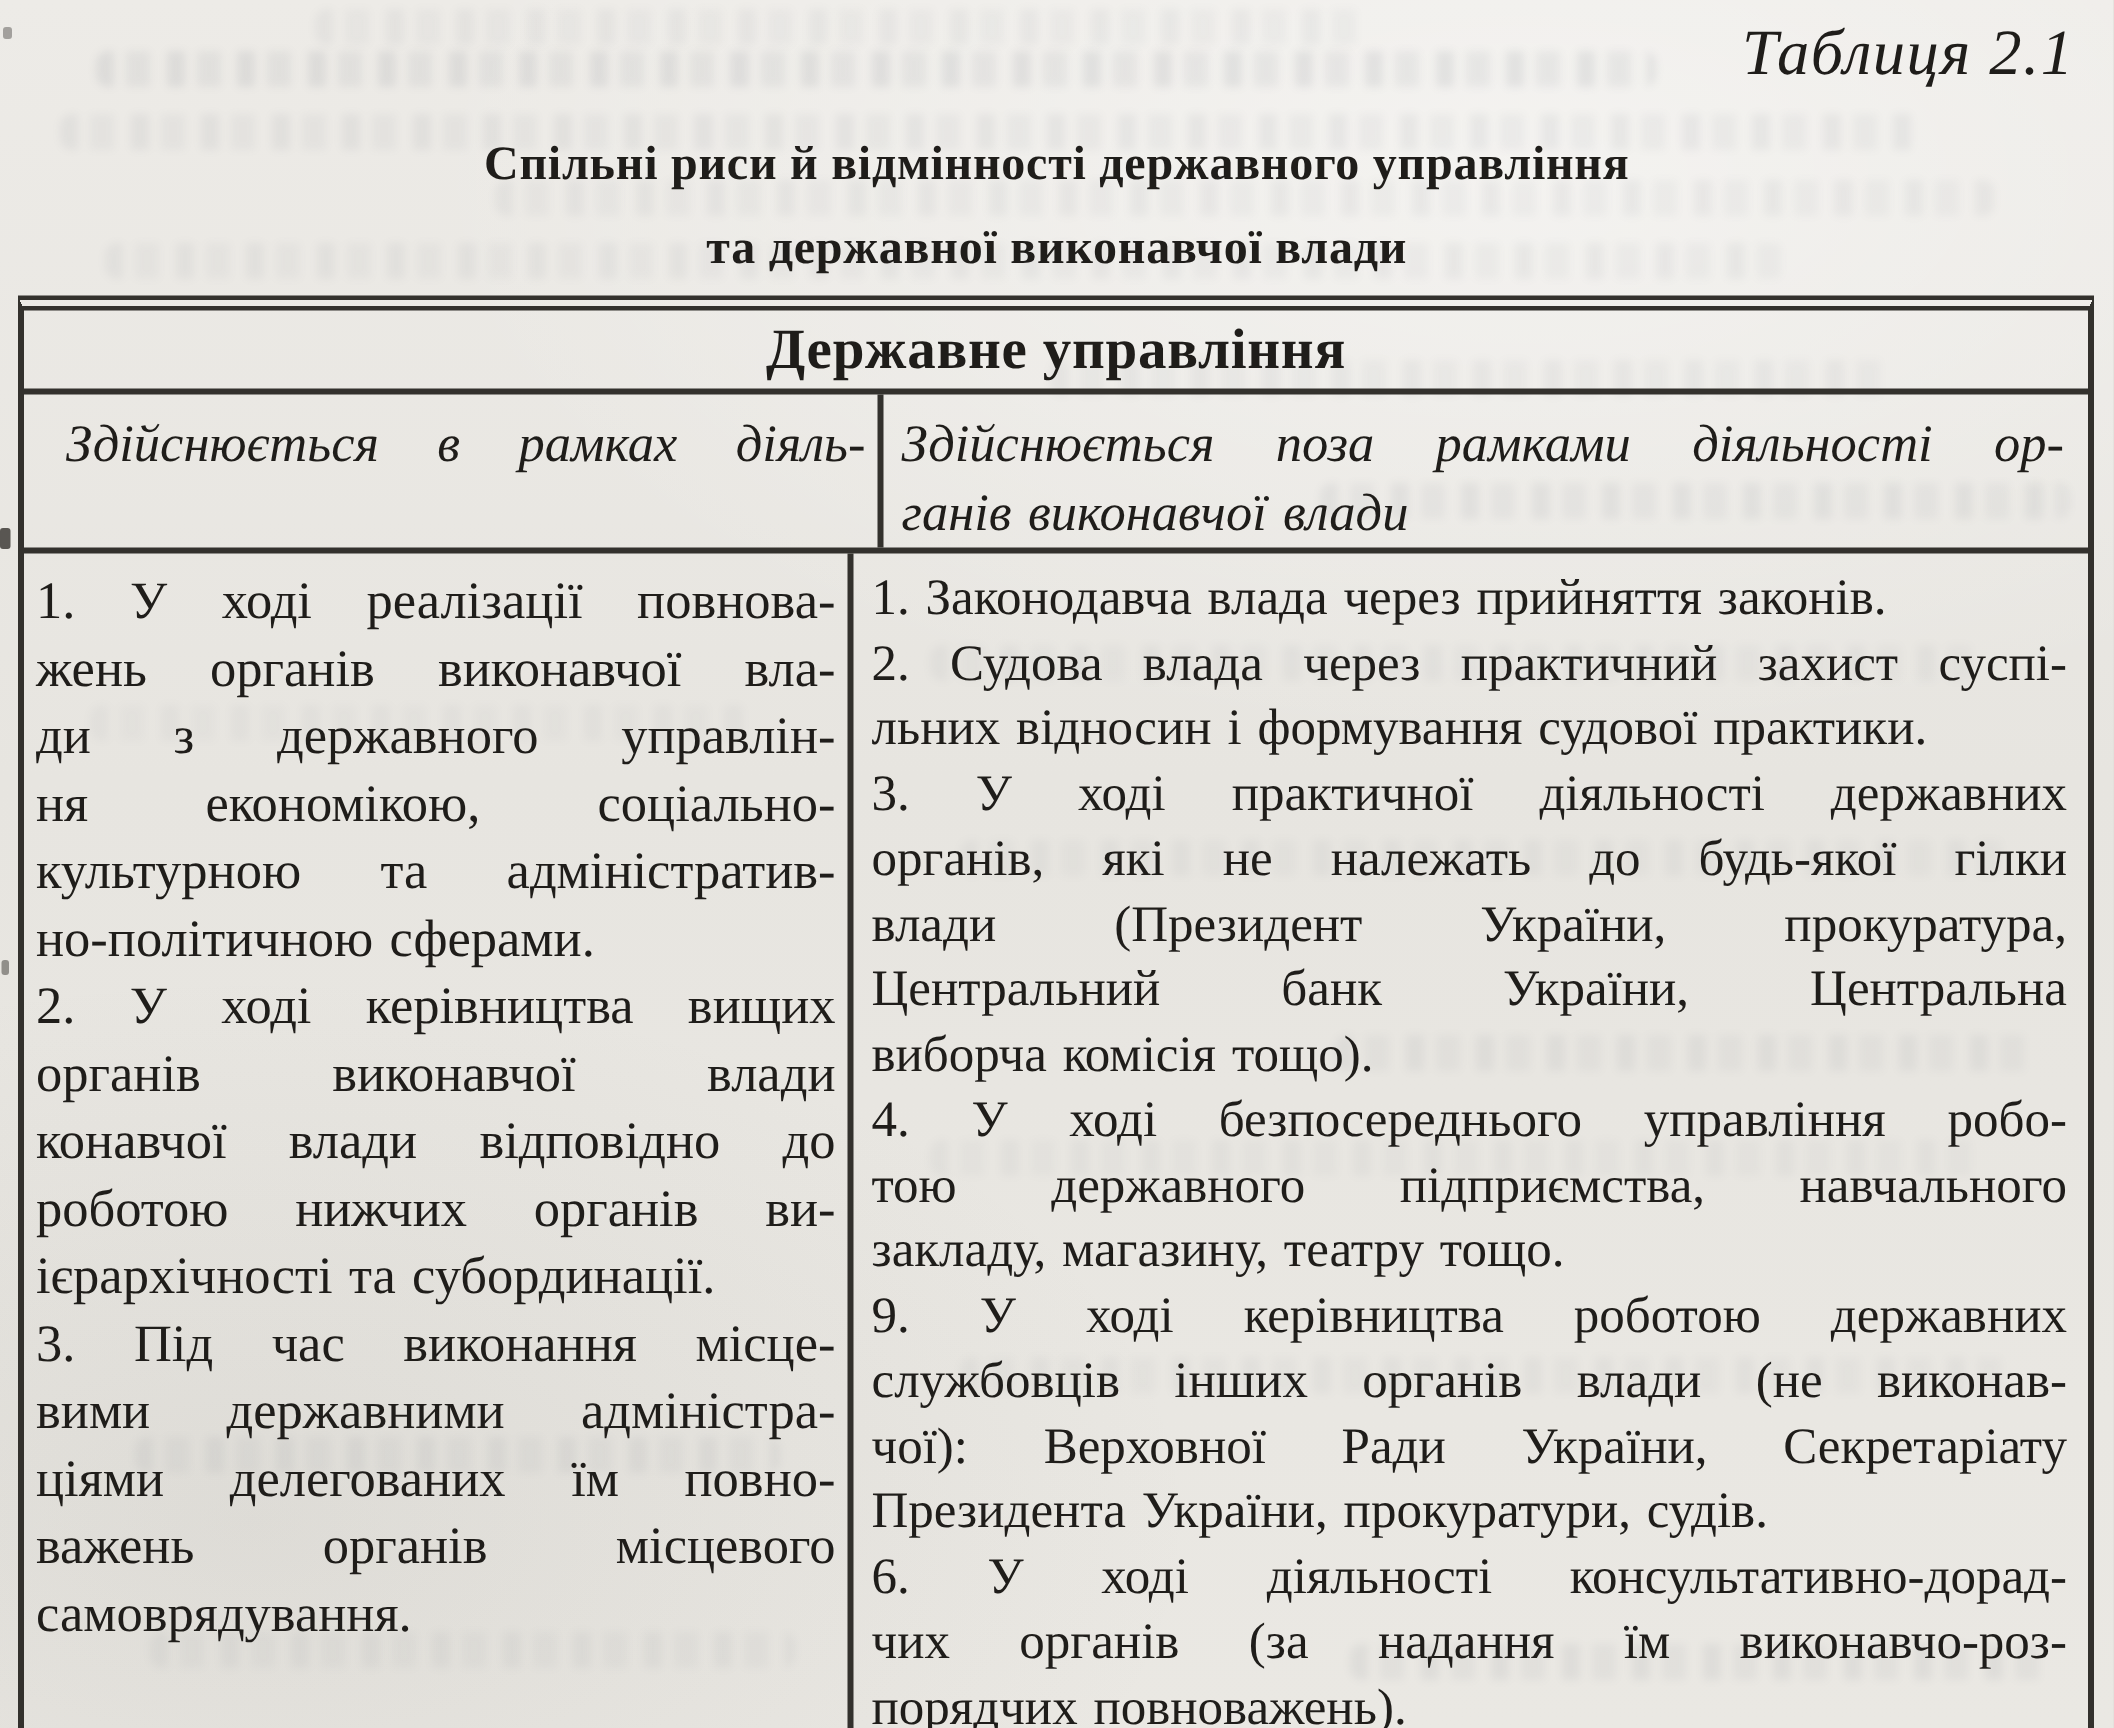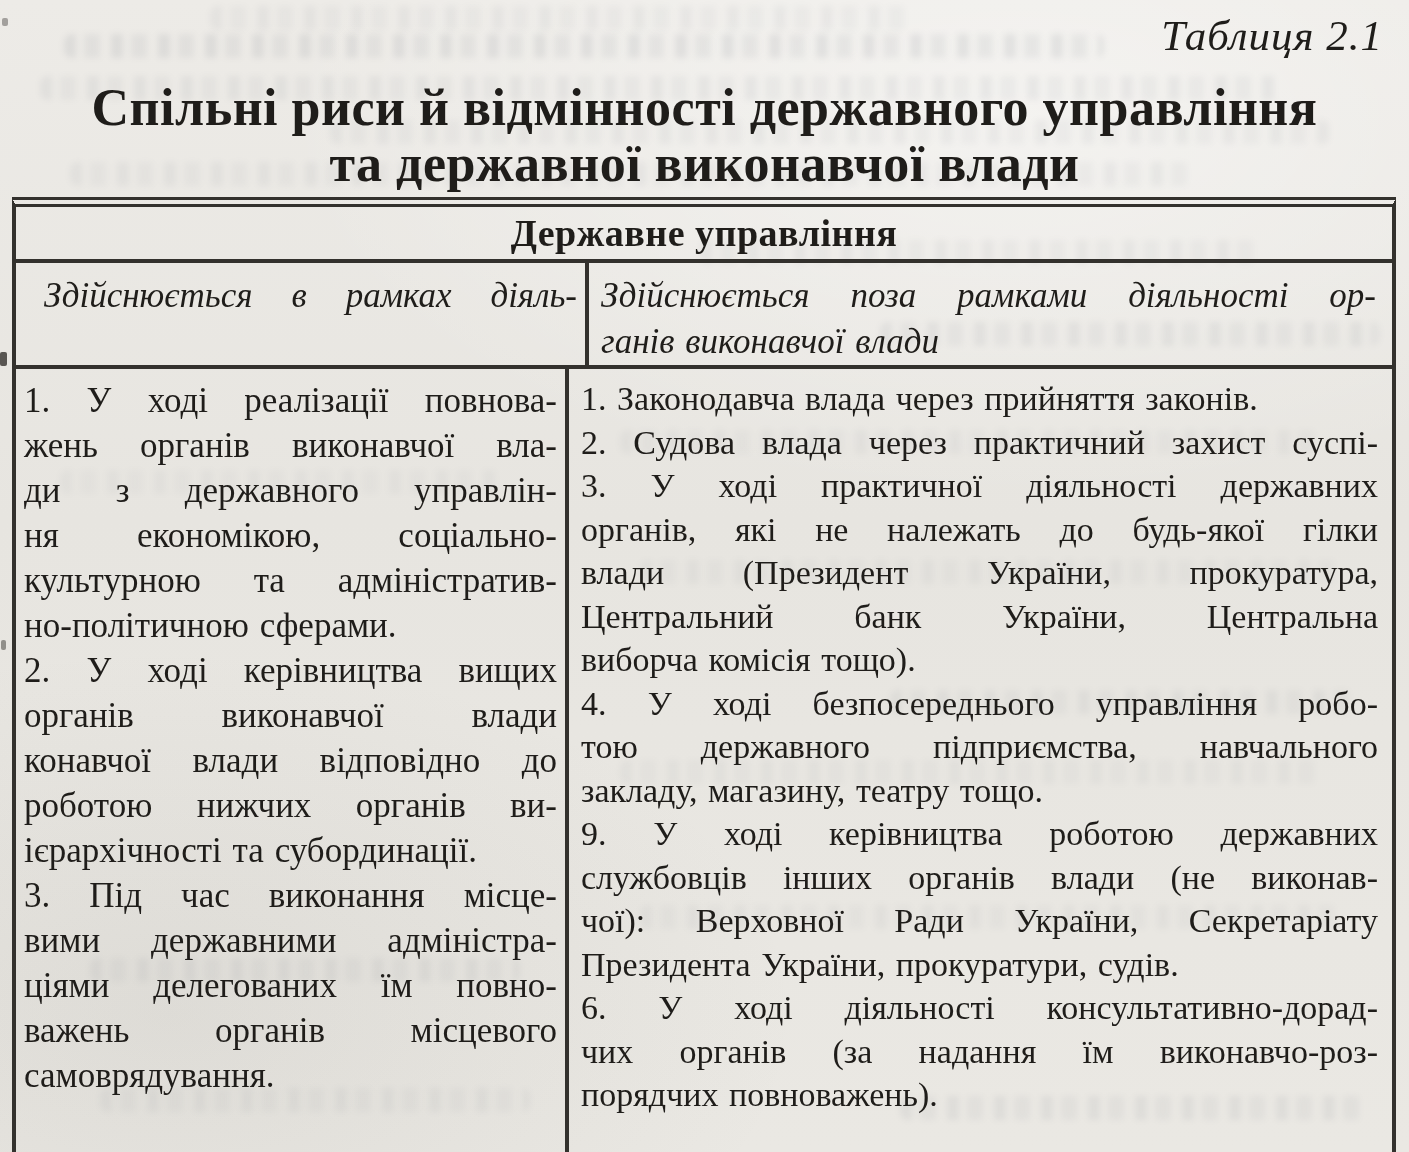--- a/index.html
+++ b/index.html
@@ -55,21 +55,21 @@
 
   
   .table-label{
     position:absolute;top:12px;left:0;right:26px;
     text-align:right;font-style:italic;font-size:43px;line-height:1.1;
     letter-spacing:1px;
     padding-left:16px;
   }
   .title{
     position:absolute;top:80px;left:0;width:100%;
-    text-align:center;font-weight:700;font-size:52px;line-height:56px;
+    text-align:center;font-weight:700;font-size:32px;line-height:56px;
     letter-spacing:.5px;
   }
 
   
   .grid{
     position:absolute;left:12px;top:197px;width:1384px;height:1060px;
     border:4px solid var(--border);
     border-top:10px double var(--border);
     display:flex;flex-direction:column;
     background:transparent;
@@ -175,20 +175,21 @@
             <div class="tline">важень органів місцевого</div>
             <div class="tline tline-last">самоврядування.</div>
           </div>
         </div>
       <div class="cell cell-right body">
           <div>
             <div class="tline tline-last">1. Законодавча влада через прийняття законів.</div>
           </div>
           <div>
             <div class="tline">2. Судова влада через практичний захист суспі-</div>
+            <div class="tline tline-last">льних відносин і формування судової практики.</div>
           </div>
           <div>
             <div class="tline">3. У ході практичної діяльності державних</div>
             <div class="tline">органів, які не належать до будь-якої гілки</div>
             <div class="tline">влади (Президент України, прокуратура,</div>
             <div class="tline">Центральний банк України, Центральна</div>
             <div class="tline tline-last">виборча комісія тощо).</div>
           </div>
           <div>
             <div class="tline">4. У ході безпосереднього управління робо-</div>

